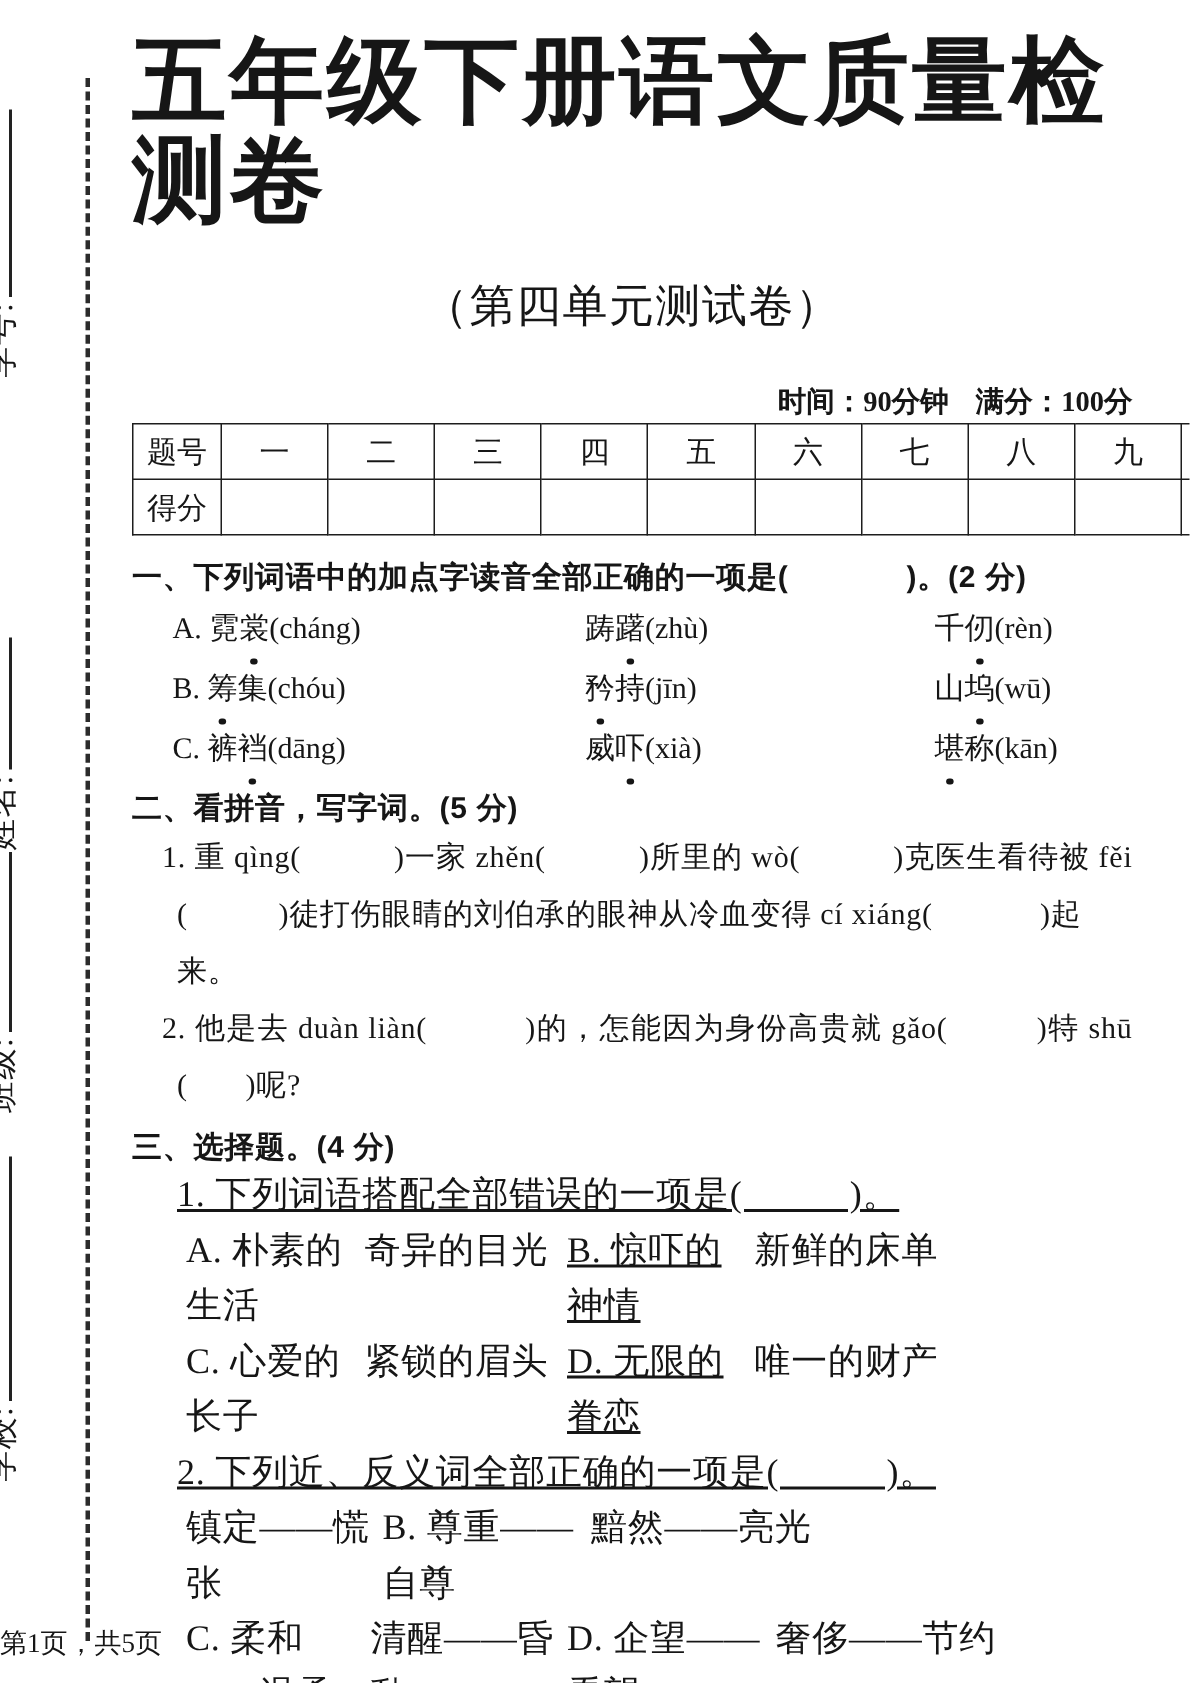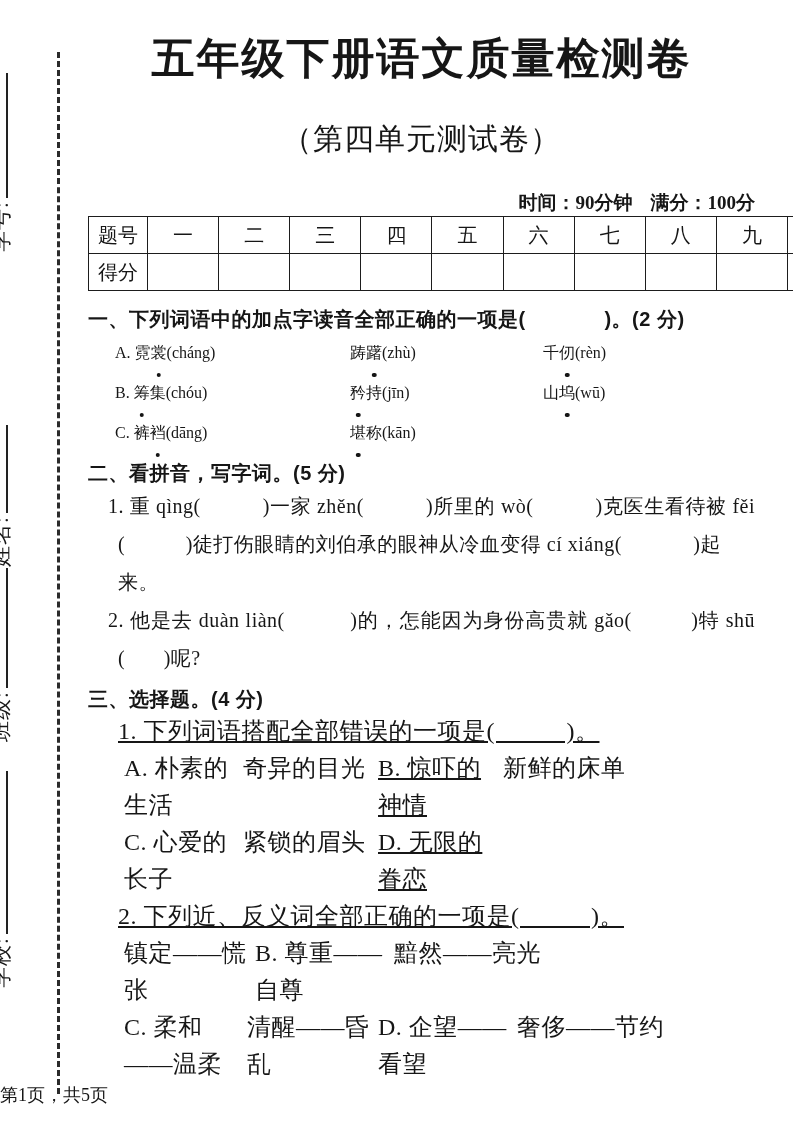--- a/index.html
+++ b/index.html
@@ -16,38 +16,38 @@
     position:absolute;height:30px;line-height:30px;white-space:nowrap;
     transform:rotate(-90deg);transform-origin:0 100%;
     font-size:21px;letter-spacing:1px;
   }
   .side-line{
     display:inline-block;height:20px;border-bottom:2.5px solid #222;margin-left:3px;
   }
   
   .content{position:absolute;left:88px;top:0;width:667px;}
   .title{
-    margin:26px 0 0;text-align:center;font-size:43px;line-height:66px;
-    font-weight:bold;letter-spacing:2px;
+    margin:26px 0 0;text-align:left;font-size:63px;line-height:66px;
+    font-weight:bold;letter-spacing:2px;font-family:Liberation Mono, monospace;
   }
   .subtitle{margin-top:24px;text-align:center;font-size:30px;line-height:46px;letter-spacing:1px;}
   .meta{margin-top:28px;display:flex;justify-content:flex-end;gap:18px;font-size:19px;line-height:26px;font-weight:bold;}
   
   table.score{border-collapse:collapse;width:769px;table-layout:fixed;}
   table.score td{
     border:1.6px solid #1d1d1d;height:36px;text-align:center;font-size:20px;padding:0;
   }
   
   .sec-heading{
     margin-top:14px;font-family:"Liberation Sans","DejaVu Sans",sans-serif;
     font-weight:bold;font-size:20px;line-height:28px;letter-spacing:0.5px;
   }
   .tight{margin-top:6px;}
   .semi{margin-top:8px;}
-  .q1-row{display:flex;line-height:40px;font-size:16px;padding-left:27px;}
+  .q1-row{display:flex;line-height:40px;font-size:20px;padding-left:27px;gap:40px;}
   .q1c1{width:235px;}
   .q1c2{width:193px;}
   .dc{position:relative;display:inline-block;}
   .dc::after{
     content:"";position:absolute;left:50%;bottom:-4px;transform:translateX(-50%);
     width:4.5px;height:4.5px;border-radius:50%;background:#151515;
   }
   .s2-line{font-size:20px;line-height:38px;letter-spacing:0.5px;}
   .numline{padding-left:20px;}
   .jline{text-align:justify;text-align-last:justify;}
@@ -129,20 +129,21 @@
       <span class="q1c2"><span>踌</span><span class="dc">躇</span><span>(zhù)</span></span>
       <span><span>千</span><span class="dc">仞</span><span>(rèn)</span></span>
     </div>
     <div class="q1-row">
       <span class="q1c1"><span>B. </span><span></span><span class="dc">筹</span><span>集(chóu)</span></span>
       <span class="q1c2"><span></span><span class="dc">矜</span><span>持(jīn)</span></span>
       <span><span>山</span><span class="dc">坞</span><span>(wū)</span></span>
     </div>
     <div class="q1-row">
       <span class="q1c1"><span>C. </span><span>裤</span><span class="dc">裆</span><span>(dāng)</span></span>
+      <span class="q1c2"><span>威</span><span class="dc">吓</span><span>(xià)</span></span>
       <span><span></span><span class="dc">堪</span><span>称(kān)</span></span>
     </div>
 
     <div class="sec-heading tight">二、看拼音，写字词。(5 分)</div>
     <div class="s2-line numline jline">1. 重 qìng(&nbsp;&nbsp;&nbsp;&nbsp;&nbsp;&nbsp;&nbsp;&nbsp;&nbsp;&nbsp;&nbsp;)一家 zhěn(&nbsp;&nbsp;&nbsp;&nbsp;&nbsp;&nbsp;&nbsp;&nbsp;&nbsp;&nbsp;&nbsp;)所里的 wò(&nbsp;&nbsp;&nbsp;&nbsp;&nbsp;&nbsp;&nbsp;&nbsp;&nbsp;&nbsp;&nbsp;)克医生看待被 fěi</div>
     <div class="s2-line hangline">(&nbsp;&nbsp;&nbsp;&nbsp;&nbsp;&nbsp;&nbsp;&nbsp;&nbsp;&nbsp;&nbsp;)徒打伤眼睛的刘伯承的眼神从冷血变得 cí xiáng(&nbsp;&nbsp;&nbsp;&nbsp;&nbsp;&nbsp;&nbsp;&nbsp;&nbsp;&nbsp;&nbsp;&nbsp;&nbsp;)起来。</div>
     <div class="s2-line numline jline">2. 他是去 duàn liàn(&nbsp;&nbsp;&nbsp;&nbsp;&nbsp;&nbsp;&nbsp;&nbsp;&nbsp;&nbsp;&nbsp;)的，怎能因为身份高贵就 gǎo(&nbsp;&nbsp;&nbsp;&nbsp;&nbsp;&nbsp;&nbsp;&nbsp;&nbsp;&nbsp;)特 shū</div>
     <div class="s2-line hangline">(&nbsp;&nbsp;&nbsp;&nbsp;&nbsp;&nbsp;&nbsp;)呢?</div>
 
     <div class="sec-heading semi">三、选择题。(4 分)</div>
@@ -150,20 +151,21 @@
     <div class="opt-row">
       <span class="o1a">A. 朴素的生活</span>
       <span class="o1b">奇异的目光</span>
       <span class="o1c">B. 惊吓的神情</span>
       <span>新鲜的床单</span>
     </div>
     <div class="opt-row">
       <span class="o1a">C. 心爱的长子</span>
       <span class="o1b">紧锁的眉头</span>
       <span class="o1c">D. 无限的眷恋</span>
+      <span>唯一的财产</span>
     </div>
     <div class="stem">2. 下列近、反义词全部正确的一项是(&nbsp;&nbsp;&nbsp;&nbsp;&nbsp;&nbsp;&nbsp;&nbsp;&nbsp;&nbsp;&nbsp;)。</div>
     <div class="opt-row">
       <span class="o2b">镇定——慌张</span>
       <span class="o2c">B. 尊重——自尊</span>
       <span>黯然——亮光</span>
     </div>
     <div class="opt-row">
       <span class="o2a">C. 柔和——温柔</span>
       <span class="o2b">清醒——昏乱</span>

